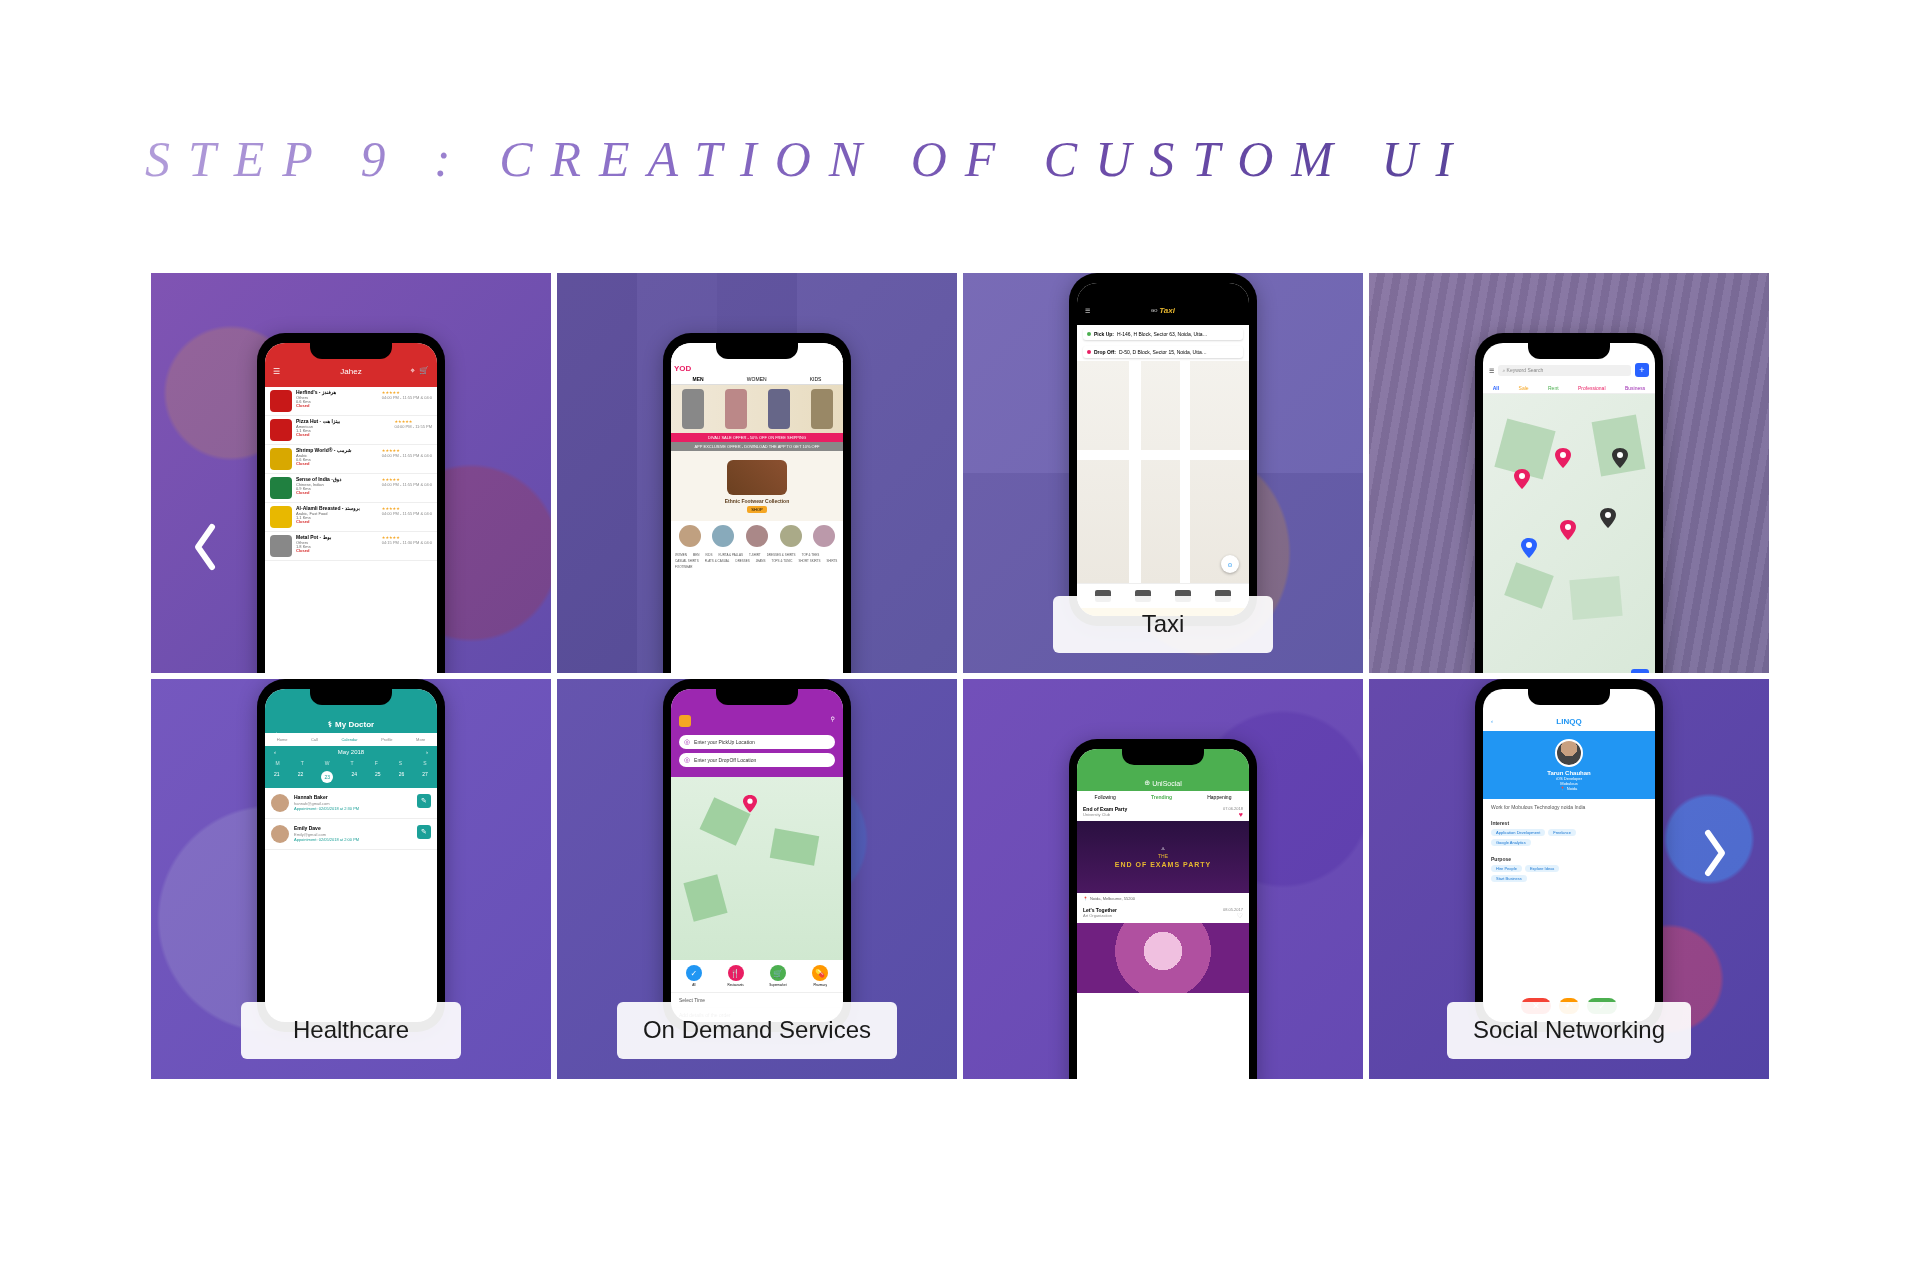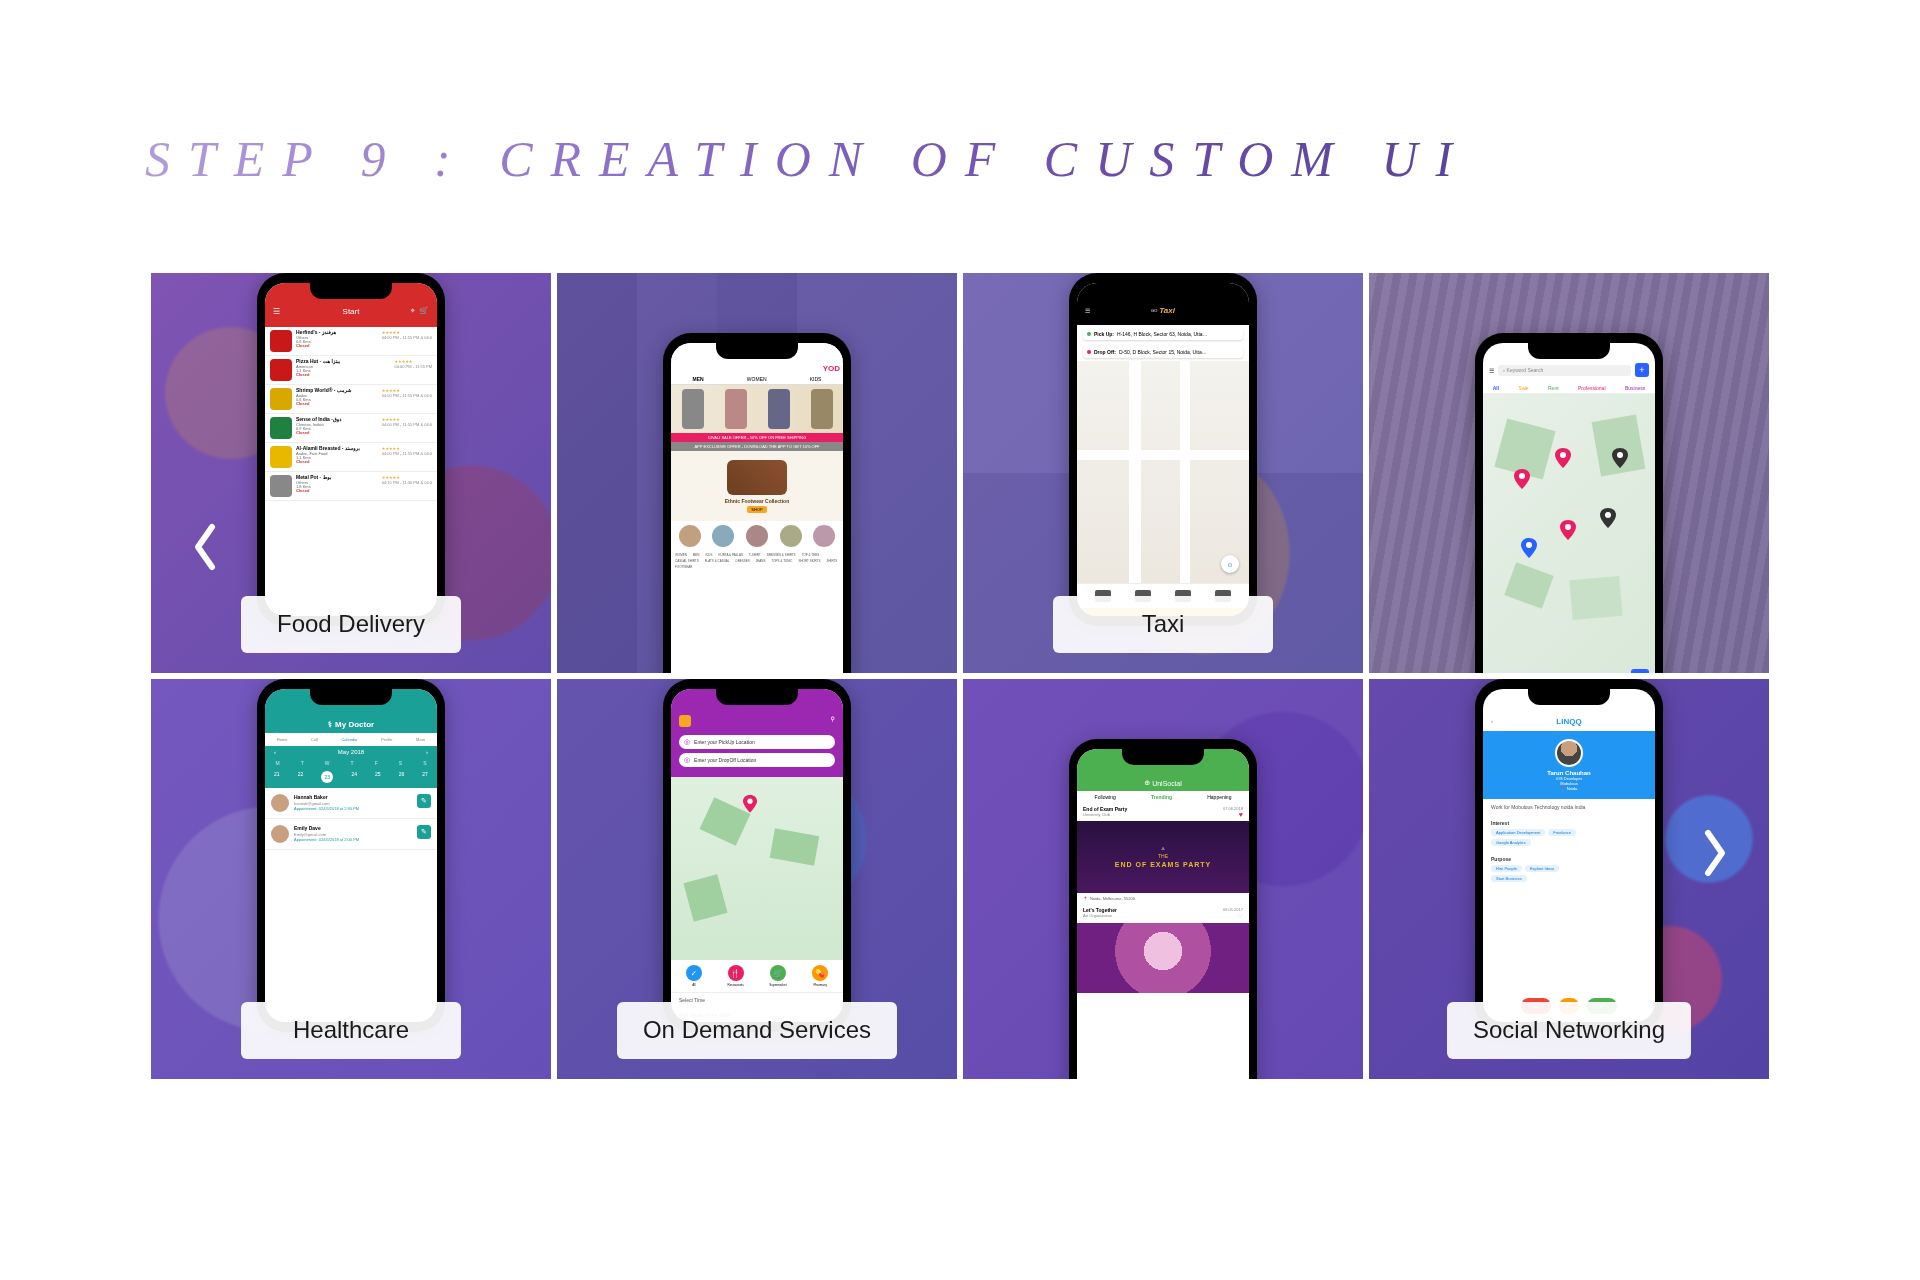--- a/index.html
+++ b/index.html
@@ -116,21 +116,21 @@
 .food-logo { width: 22px; height: 22px; border-radius: 4px; flex-shrink: 0; }
 .food-info { flex: 1; line-height: 1.1; }
 .food-name { font-weight: 600; font-size: 5px; }
 .food-meta { font-size: 4px; color: #666; }
 .food-closed { color: #d62b2b; font-size: 4px; font-weight: 600; }
 .food-stars { color: #f5a623; font-size: 4px; }
 .food-time { font-size: 4px; color: #888; text-align: right; }
 
 
 .ecom-top { height: 18px; background: #fff; }
-.ecom-logo { color: #e91e63; font-weight: 700; font-size: 8px; text-align: right; padding: 3px; }
+.ecom-logo { color: #e91e63; font-weight: 700; font-size: 8px; text-align: left; padding: 3px; }
 .ecom-tabs { display: flex; justify-content: space-around; font-size: 5px; border-bottom: 1px solid #ddd; padding-bottom: 2px; }
 .ecom-hero { height: 48px; background: linear-gradient(90deg,#f0e8d8,#e8dcc0); display: flex; align-items: center; justify-content: space-around; }
 .ecom-person { width: 22px; height: 40px; background: #888; border-radius: 4px; }
 .ecom-banner { background: #e91e63; color: #fff; font-size: 4px; text-align: center; padding: 2px; }
 .ecom-promo { background: #888; color: #fff; font-size: 4px; text-align: center; padding: 2px; }
 .ecom-feature { height: 70px; display: flex; flex-direction: column; align-items: center; justify-content: center; background: #f8f4ec; }
 .ecom-shoes { width: 60px; height: 35px; background: linear-gradient(45deg,#6b4020,#8b5030); border-radius: 6px; }
 .ecom-feat-title { font-size: 5px; font-weight: 600; margin-top: 3px; color: #5a3a1a; }
 .ecom-btn { background: #f5a623; font-size: 4px; padding: 1px 4px; margin-top: 2px; border-radius: 2px; }
 .ecom-circles { display: flex; justify-content: space-around; padding: 4px 2px; }
@@ -241,21 +241,21 @@
 
   <div class="grid">
 
     <div class="card">
       <div class="card-bg food-bg"></div>
       <div class="phone">
         <div class="screen" style="display:flex;flex-direction:column;">
           <div style="height:12px;background:#d62b2b;"></div>
           <div class="food-header">
             <span class="ham">☰</span>
-            <span>Start</span>
+            <span>Jahez</span>
             <span class="icons">
                 <span>⌖</span>
                 <span>🛒</span>
               </span>
           </div>
           <div id="food-list" style="flex:1;overflow:hidden;">
               <div class="food-item">
                 <div class="food-logo" style="background:#c81818;"></div>
     <div class="food-info">
                   <div class="food-name">Herfind's - هرفندز</div>
@@ -329,21 +329,20 @@
                   <div class="food-closed">Closed</div>
                 </div>
     <div>
                   <div class="food-stars">★★★★★</div>
                   <div class="food-time">04:15 PM - 11:30 PM &amp; 04:0</div>
                 </div>
               </div>
             </div>
         </div>
       </div>
-      <div class="label">Food Delivery</div>
     </div>
 
     <div class="card">
       <div class="card-bg ecom-bg"></div>
       <div class="phone">
         <div class="screen" style="display:flex;flex-direction:column;">
           <div class="ecom-top"></div>
           <div class="ecom-logo">YOD</div>
           <div class="ecom-tabs" id="ecom-tabs">
               <span style="font-weight: 700;">MEN</span>

